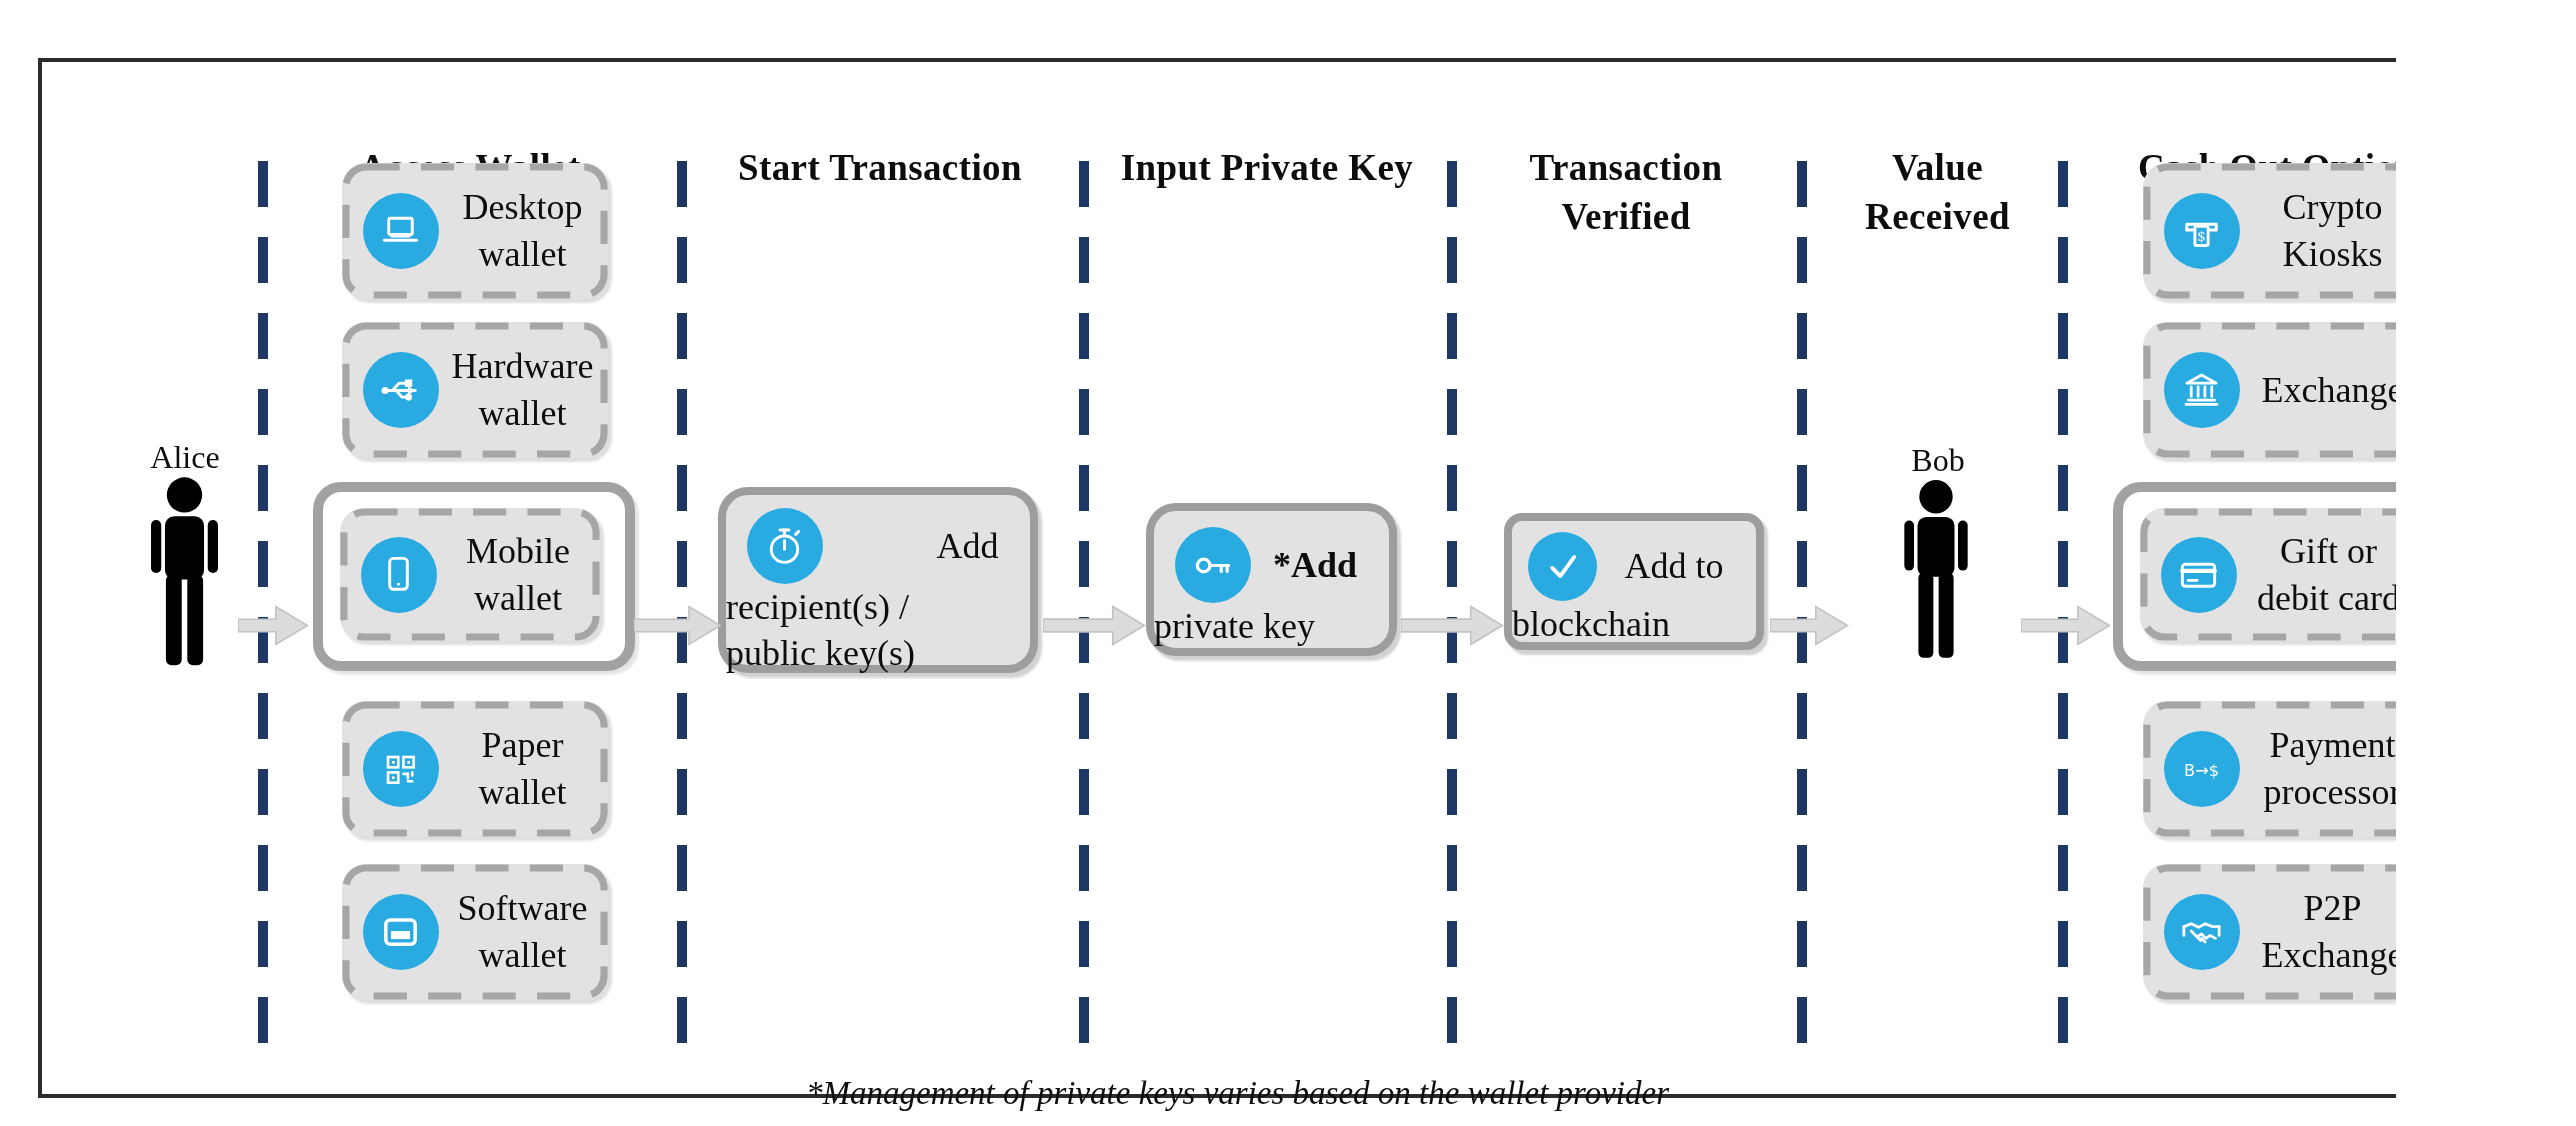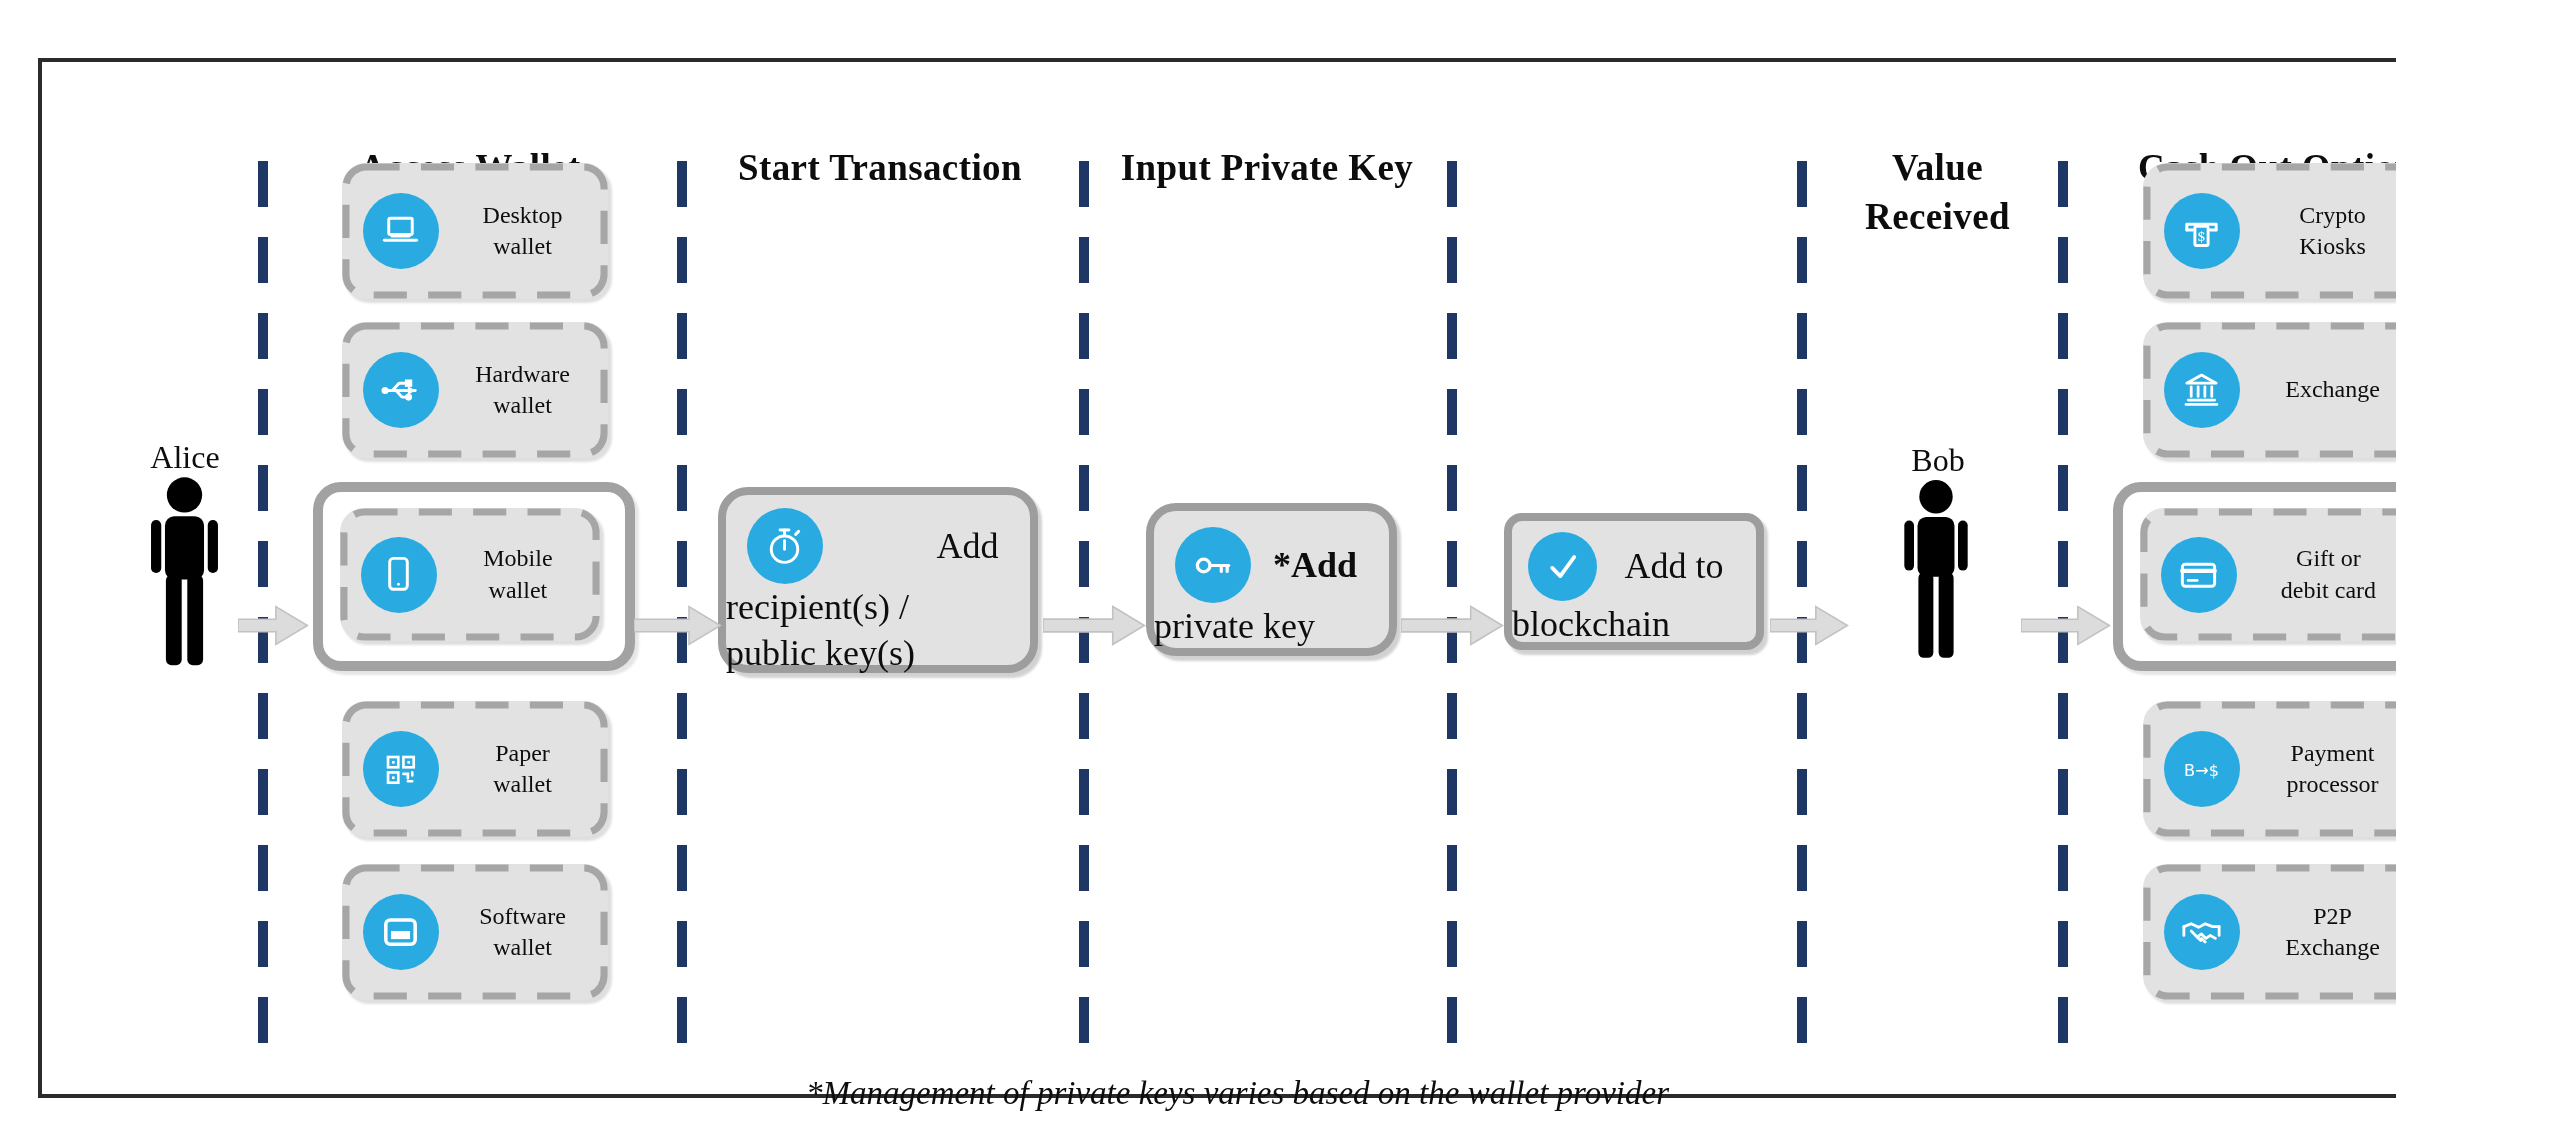--- a/index.html
+++ b/index.html
@@ -9,21 +9,21 @@
          border:4.7px solid #2b2b2b;background:#ffffff;box-sizing:border-box;}
   .divider{position:absolute;top:99px;height:900px;width:10.3px;
            background:repeating-linear-gradient(to bottom,#1e3765 0 46px,transparent 46px 76px);}
   .hdr{position:absolute;top:81px;font-size:37px;font-weight:700;line-height:49px;
        text-align:center;letter-spacing:0.4px;}
   .obox{position:absolute;background:#e2e2e2;border-radius:24px;
         box-shadow:3.2px 4px 2.4px rgba(0,0,0,0.13);}
   .dashrect{position:absolute;left:0;top:0;width:100%;height:100%;pointer-events:none;}
   .boxflex{position:absolute;inset:0;display:flex;align-items:center;gap:12.6px;
            padding:0 14px 0 20.5px;}
-  .blab{flex:1;text-align:center;font-size:24px;line-height:1.3;}
+  .blab{flex:1;text-align:center;font-size:36px;line-height:1.3;}
   .circ{flex:none;width:76px;height:76px;border-radius:50%;background:#29abe2;
         display:flex;align-items:center;justify-content:center;}
   .circ svg{width:47px;height:47px;}
   .sel{position:absolute;border:10.3px solid #a2a2a2;border-radius:28px;
        box-sizing:border-box;background:#ffffff;box-shadow:3.2px 4px 2.4px rgba(0,0,0,0.10);}
   .step{position:absolute;background:#e2e2e2;border:8px solid #9d9d9d;border-radius:30px;
         box-sizing:border-box;box-shadow:4px 4.7px 2.4px rgba(0,0,0,0.18);}
   .srow{display:flex;align-items:center;gap:11px;padding:0 20.5px;}
   .sline{text-align:left;font-size:36px;line-height:1.28;}
   .actor-label{position:absolute;font-size:32px;text-align:center;}
@@ -41,20 +41,24 @@
     <div class="divider" style="left:216px;"></div>
     <div class="divider" style="left:635px;"></div>
     <div class="divider" style="left:1037px;"></div>
     <div class="divider" style="left:1405px;"></div>
     <div class="divider" style="left:1755px;"></div>
     <div class="divider" style="left:2016px;"></div>
 
     <div class="hdr" style="left:270px;width:316px;"><span>Access Wallet</span></div>
     <div class="hdr" style="left:680px;width:316px;"><span>Start Transaction</span></div>
     <div class="hdr" style="left:1067px;width:316px;"><span>Input Private Key</span></div>
+    <div class="hdr" style="left:1426px;width:316px;">
+      <div>Transaction</div>
+        <div>Verified</div>
+    </div>
     <div class="hdr" style="left:1777px;width:237px;">
       <div>Value</div>
         <div>Received</div>
     </div>
     <div class="hdr" style="left:2084px;width:316px;"><span>Cash Out Options</span></div>
 
     <div class="actor-label" style="left:64px;width:158px;top:377px;">Alice</div>
     <div class="person" style="left:96px;top:414px;">
       <svg width="93" height="196" viewBox="0 0 100 210" fill="#000000">
         <circle cx="50" cy="20" r="19"></circle>

